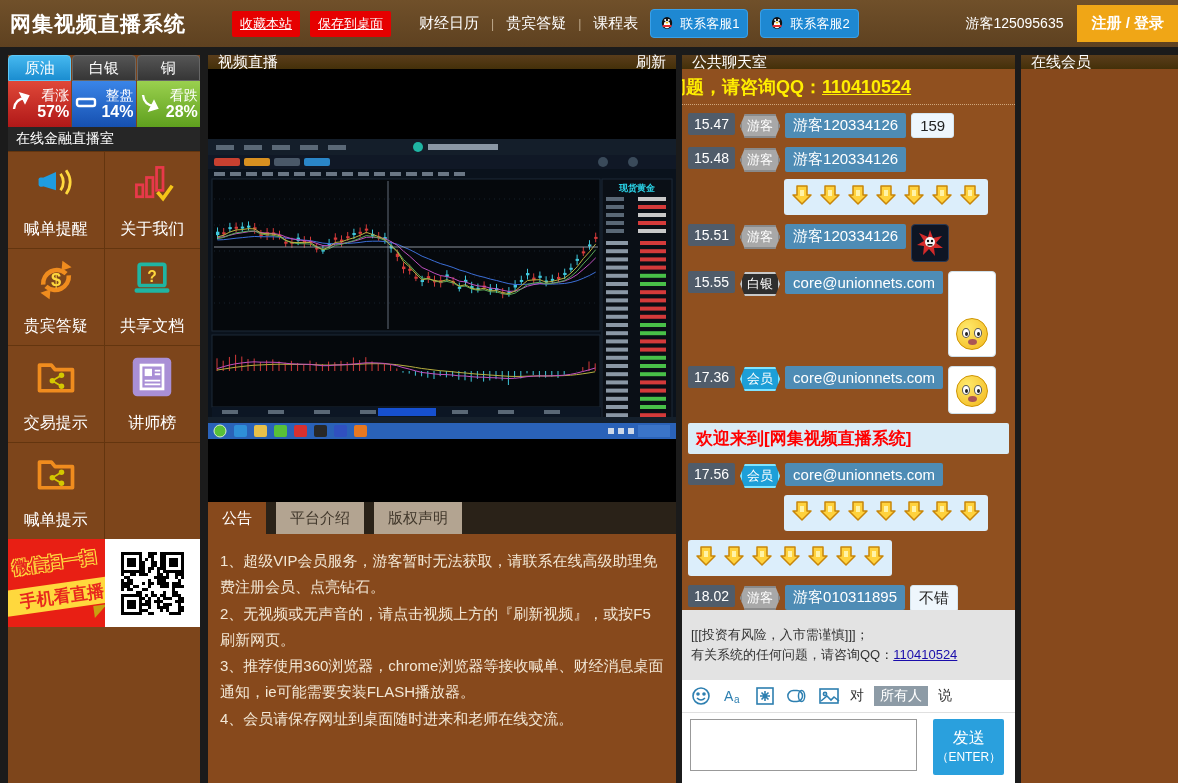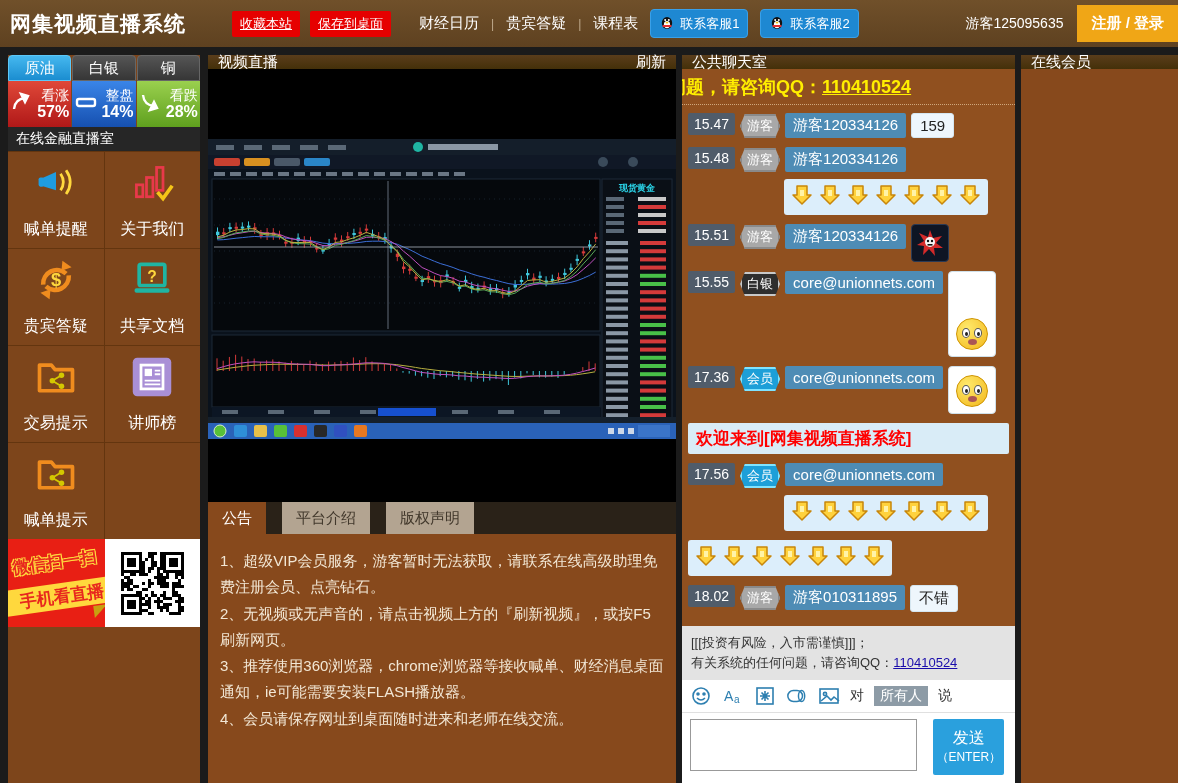--- a/index.html
+++ b/index.html
@@ -66,21 +66,21 @@
   #qr { display:grid; grid-template-columns:repeat(21,3px); grid-auto-rows:3px; }
   #qr .b { background:#000; }
   .left-filler { flex:1; }
 
   
   #col-mid { display:flex; flex-direction:column; }
   .vid-head { justify-content:space-between; }
   .refresh-link { cursor:pointer; }
   #video-area { height:433px; background:#000; position:relative; }
   #video-svg { position:absolute; left:0; top:70px; }
-  .ann-tabs { height:32px; background:#2a2218; display:flex; align-items:flex-end; gap:16px; padding:0; }
+  .ann-tabs { height:32px; background:#2a2218; display:flex; align-items:flex-end; gap:10px; padding:0; }
   .ann-tab { height:32px; display:flex; align-items:center; padding:0 14px; font-size:15px;
     background:#b3a491; color:#42382c; cursor:pointer; }
   .ann-tab.active { background:#87491c; color:#fff; }
   .ann-body { flex:1; padding:14px 12px; color:#f2e7d5; font-size:15px; line-height:1.75; }
 
   
   .chat-marquee { height:36px; display:flex; align-items:center; overflow:hidden;
     border-bottom:1px dotted #cfa77c; }
   .chat-marquee .inner { white-space:nowrap; margin-left:-14px; color:#ffee00;
     font-size:18px; font-weight:bold; }
@@ -109,21 +109,21 @@
   .face-sq { width:48px; height:48px; }
   .emo-face { width:32px; height:32px; border-radius:50%; flex:none;
     background:radial-gradient(circle at 35% 30%,#ffe96b,#f2b71c); border:1px solid #cf9400; position:relative; }
   .emo-face .e { position:absolute; top:9px; width:8px; height:10px; background:#fff;
     border:1px solid #555; border-radius:50%; }
   .emo-face .e::after { content:""; position:absolute; left:2px; top:3px; width:3px; height:4px;
     background:#222; border-radius:50%; }
   .emo-face .e1 { left:5px; } .emo-face .e2 { right:5px; }
   .emo-face .m { position:absolute; left:11px; bottom:4px; width:9px; height:6px;
     background:#a55; border-radius:50%; }
-  .chat-disclaimer { background:#e3e3e3; padding:7px 9px; font-size:13px; color:#333; line-height:1.55;}
+  .chat-disclaimer { background:#e3e3e3; padding:15px 9px; font-size:13px; color:#333; line-height:1.55;}
   .chat-disclaimer a { color:#1a0dab; text-decoration:underline; cursor:pointer; }
   .chat-toolbar { background:#fff; display:flex; align-items:center; gap:10px; padding:5px 8px;
     border-bottom:1px solid #e0e0e0; }
   .tool-ico { width:22px; height:22px; cursor:pointer; display:flex; align-items:center; justify-content:center;}
   .aud-label { font-size:14px; color:#333; }
   .aud-chip { background:#8d9ba6; color:#fff; font-size:14px; padding:1px 6px; cursor:pointer; }
   .chat-input { background:#fff; flex:none; display:flex; gap:16px; padding:6px 11px 8px 8px; }
   .chat-input textarea { width:232px; height:52px; border:1px solid #999; resize:none;
     font-size:14px; padding:4px; outline:none; }
   .send-btn { width:72px; height:56px; background:#2aa0dd; color:#fff; border:none; cursor:pointer;

